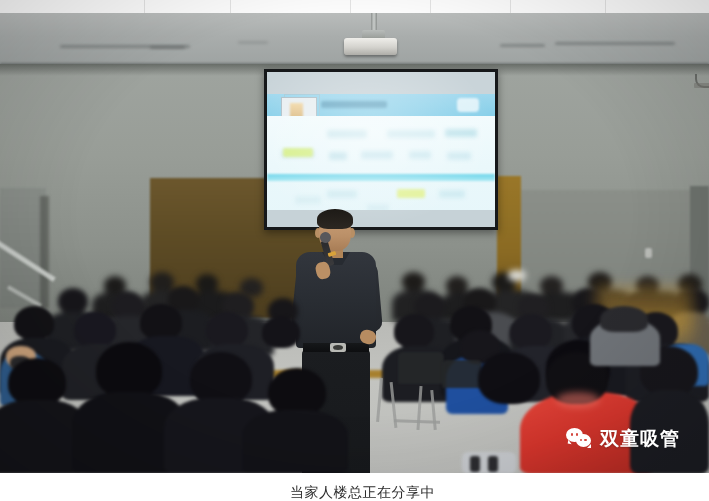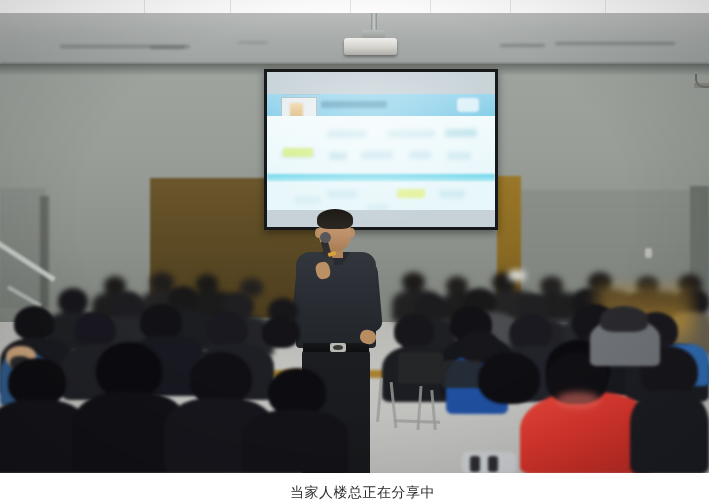--- a/index.html
+++ b/index.html
@@ -579,20 +579,35 @@
       <div class="blurA" style="position:absolute;left:470px;top:456px;width:10px;height:16px;background:#2c2c30;border-radius:3px;"></div>
       <div class="blurA" style="position:absolute;left:488px;top:456px;width:10px;height:16px;background:#2c2c30;border-radius:3px;"></div>
 
       <div class="blurA" style="position:absolute;left:590px;top:320px;width:70px;height:46px;background:#6f7378;border-radius:40% 40% 10% 10%;"></div>
       <div class="blurA" style="position:absolute;left:600px;top:306px;width:48px;height:26px;background:#2a2a2e;border-radius:50% 50% 30% 30%;"></div>
 
     </div>
 
     <div class="vignette"></div>
 
+    <div class="wm">
+      <div class="wm-icon">
+        <div class="wm-b1">
+            <span class="e e1"></span>
+            <span class="e e2"></span>
+          </div>
+        <div class="wm-t1"></div>
+        <div class="wm-b2">
+            <span class="e e1"></span>
+            <span class="e e2"></span>
+          </div>
+        <div class="wm-t2"></div>
+      </div>
+      <div class="wm-text">双童吸管</div>
+    </div>
 
   </div>
 
   <div id="caption">
     <span>当家人楼总正在分享中</span>
   </div>
 
 </div>
 
 </body></html>

